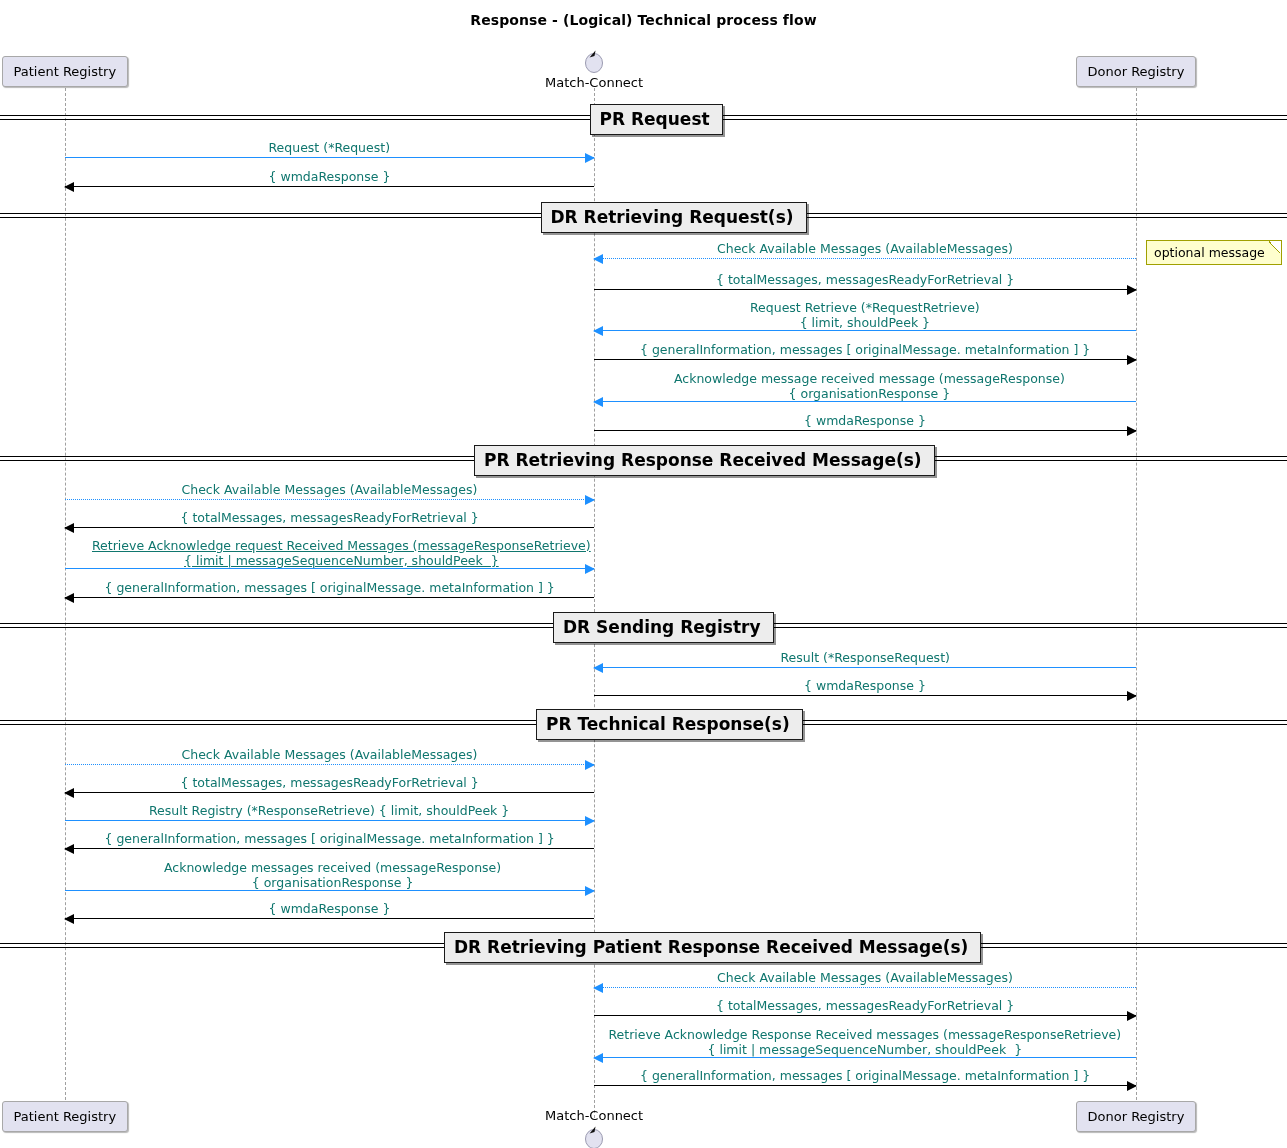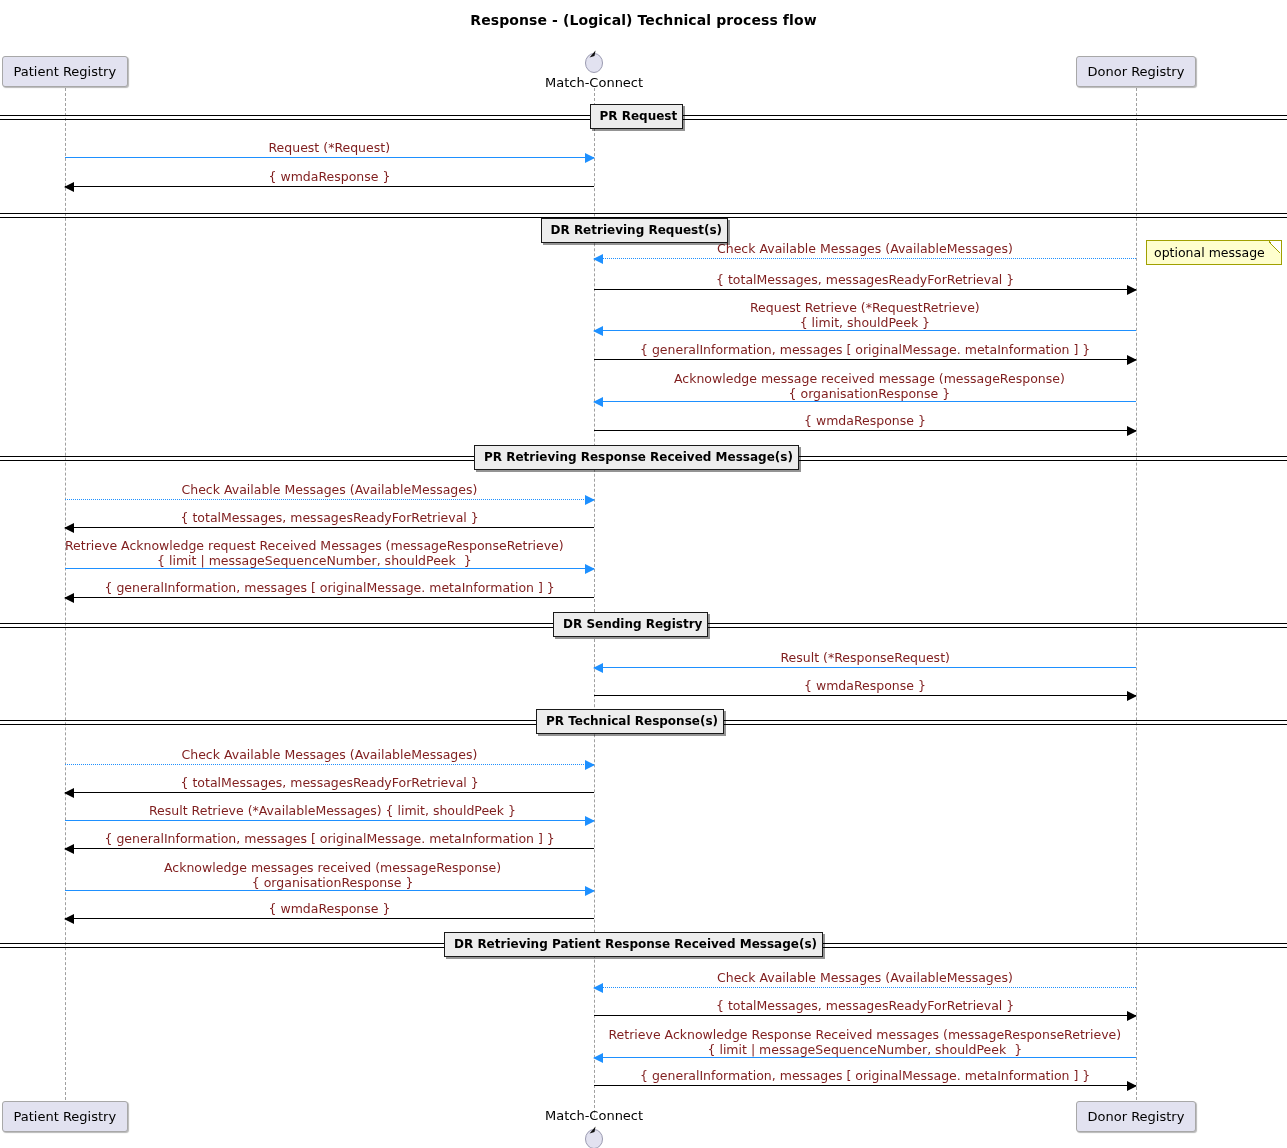--- a/index.html
+++ b/index.html
@@ -53,30 +53,30 @@
     content:"";position:absolute;left:0;width:1287px;height:0;
     border-top:1.4px solid #000;
   }
   .divider-rail:before{top:0;}
   .divider-rail:after{top:4px;}
   .divider-box{
     position:absolute;
     background:#EDEDED;
     border:1.6px solid #1A1A1A;
     box-shadow:2px 2px 0 rgba(0,0,0,.42);
-    font-size:12px;font-weight:bold;color:#000;
-    padding:4px 5px 5px 9px;
+    font-size:17px;font-weight:bold;color:#000;
+    padding:4px 12px 5px 9px;
     white-space:nowrap;
     box-sizing:border-box;
     z-index:6;
   }
 
   
   .msg-label{
-    position:absolute;font-size:12.5px;color:#7f1d1d;
+    position:absolute;font-size:12.5px;color:#0f766e;
     white-space:pre;text-align:center;line-height:14.5px;
     z-index:4;
   }
   .msg-line{
     position:absolute;height:0;z-index:3;
   }
   .msg-line.solid-black{border-top:1.5px solid #000;}
   .msg-line.solid-blue{border-top:1.5px solid #1E90FF;}
   .msg-line.dotted-blue{border-top:1.6px dotted #1E90FF;}
 
@@ -129,21 +129,21 @@
 
   <div id="layer-lifelines">
       <div class="lifeline" style="left: 65px; top: 88px; height: 1012px;"></div>
       <div class="lifeline" style="left: 594px; top: 88px; height: 1030px;"></div>
       <div class="lifeline" style="left: 1136px; top: 88px; height: 1012px;"></div>
     </div>
   <div id="layer-dividers">
       <div class="divider-rail" style="top: 115px;"></div>
       <div class="divider-box" style="left: 589.5px; top: 104px;">PR Request</div>
       <div class="divider-rail" style="top: 213px;"></div>
-      <div class="divider-box" style="left: 540.5px; top: 218px;">DR Retrieving Request(s)</div>
+      <div class="divider-box" style="left: 540.5px; top: 202px;">DR Retrieving Request(s)</div>
       <div class="divider-rail" style="top: 456px;"></div>
       <div class="divider-box" style="left: 474px; top: 445px;">PR Retrieving Response Received Message(s)</div>
       <div class="divider-rail" style="top: 623px;"></div>
       <div class="divider-box" style="left: 553px; top: 612px;">DR Sending Registry</div>
       <div class="divider-rail" style="top: 720px;"></div>
       <div class="divider-box" style="left: 536px; top: 709px;">PR Technical Response(s)</div>
       <div class="divider-rail" style="top: 943px;"></div>
       <div class="divider-box" style="left: 444px; top: 932px;">DR Retrieving Patient Response Received Message(s)</div>
     </div>
   <div id="layer-messages">
@@ -174,40 +174,40 @@
       <div class="arrowhead ah-right-solid" style="top: 425.5px; left: 1127px;"></div>
       <div class="msg-label" style="left: 804px; top: 414px;">{ wmdaResponse }</div>
       <div class="msg-line dotted-blue" style="left: 65px; width: 529px; top: 499px;"></div>
       <div class="arrowhead ah-right-blue" style="top: 494.5px; left: 585px;"></div>
       <div class="msg-label" style="left: 181.5px; top: 483px;">Check Available Messages (AvailableMessages)</div>
       <div class="msg-line solid-black" style="left: 65px; width: 529px; top: 527px;"></div>
       <div class="arrowhead ah-left-solid" style="top: 522.5px; left: 64px;"></div>
       <div class="msg-label" style="left: 180.5px; top: 511px;">{ totalMessages, messagesReadyForRetrieval }</div>
       <div class="msg-line solid-blue" style="left: 65px; width: 529px; top: 568px;"></div>
       <div class="arrowhead ah-right-blue" style="top: 563.5px; left: 585px;"></div>
-      <div class="msg-label" style="left: 65px; top: 539px;">Retrieve Acknowledge request Received Messages (messageResponseRetrieve)
+      <div class="msg-label" style="left: 92px; top: 539px; text-decoration: underline;">Retrieve Acknowledge request Received Messages (messageResponseRetrieve)
 { limit | messageSequenceNumber, shouldPeek  }</div>
       <div class="msg-line solid-black" style="left: 65px; width: 529px; top: 597px;"></div>
       <div class="arrowhead ah-left-solid" style="top: 592.5px; left: 64px;"></div>
       <div class="msg-label" style="left: 104.5px; top: 581px;">{ generalInformation, messages [ originalMessage. metaInformation ] }</div>
       <div class="msg-line solid-blue" style="left: 594px; width: 542px; top: 667px;"></div>
       <div class="arrowhead ah-left-blue" style="top: 662.5px; left: 593px;"></div>
       <div class="msg-label" style="left: 780.5px; top: 651px;">Result (*ResponseRequest)</div>
       <div class="msg-line solid-black" style="left: 594px; width: 542px; top: 695px;"></div>
       <div class="arrowhead ah-right-solid" style="top: 690.5px; left: 1127px;"></div>
       <div class="msg-label" style="left: 804px; top: 679px;">{ wmdaResponse }</div>
       <div class="msg-line dotted-blue" style="left: 65px; width: 529px; top: 764px;"></div>
       <div class="arrowhead ah-right-blue" style="top: 759.5px; left: 585px;"></div>
       <div class="msg-label" style="left: 181.5px; top: 748px;">Check Available Messages (AvailableMessages)</div>
       <div class="msg-line solid-black" style="left: 65px; width: 529px; top: 792px;"></div>
       <div class="arrowhead ah-left-solid" style="top: 787.5px; left: 64px;"></div>
       <div class="msg-label" style="left: 180.5px; top: 776px;">{ totalMessages, messagesReadyForRetrieval }</div>
       <div class="msg-line solid-blue" style="left: 65px; width: 529px; top: 820px;"></div>
       <div class="arrowhead ah-right-blue" style="top: 815.5px; left: 585px;"></div>
-      <div class="msg-label" style="left: 149px; top: 804px;">Result Retrieve (*AvailableMessages) { limit, shouldPeek }</div>
+      <div class="msg-label" style="left: 149px; top: 804px;">Result Registry (*ResponseRetrieve) { limit, shouldPeek }</div>
       <div class="msg-line solid-black" style="left: 65px; width: 529px; top: 848px;"></div>
       <div class="arrowhead ah-left-solid" style="top: 843.5px; left: 64px;"></div>
       <div class="msg-label" style="left: 104.5px; top: 832px;">{ generalInformation, messages [ originalMessage. metaInformation ] }</div>
       <div class="msg-line solid-blue" style="left: 65px; width: 529px; top: 890px;"></div>
       <div class="arrowhead ah-right-blue" style="top: 885.5px; left: 585px;"></div>
       <div class="msg-label" style="left: 164px; top: 861px;">Acknowledge messages received (messageResponse)
 { organisationResponse }</div>
       <div class="msg-line solid-black" style="left: 65px; width: 529px; top: 918px;"></div>
       <div class="arrowhead ah-left-solid" style="top: 913.5px; left: 64px;"></div>
       <div class="msg-label" style="left: 268.5px; top: 902px;">{ wmdaResponse }</div>

